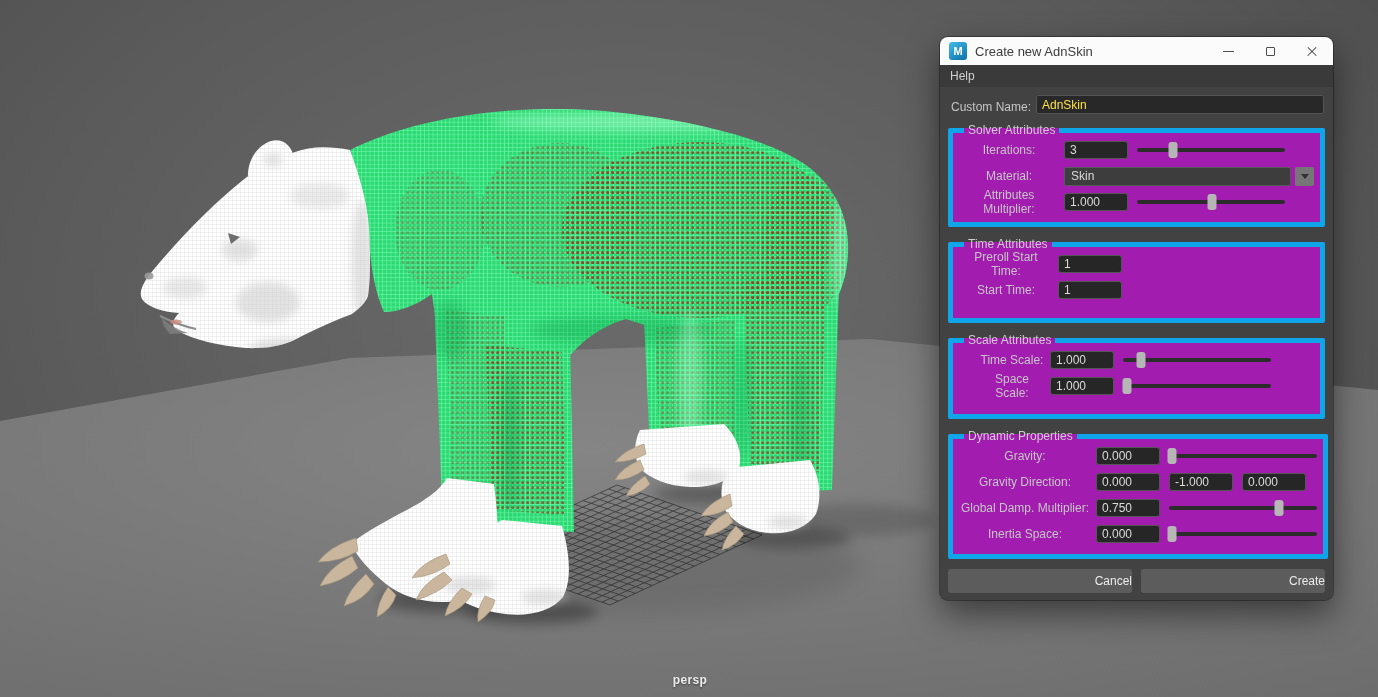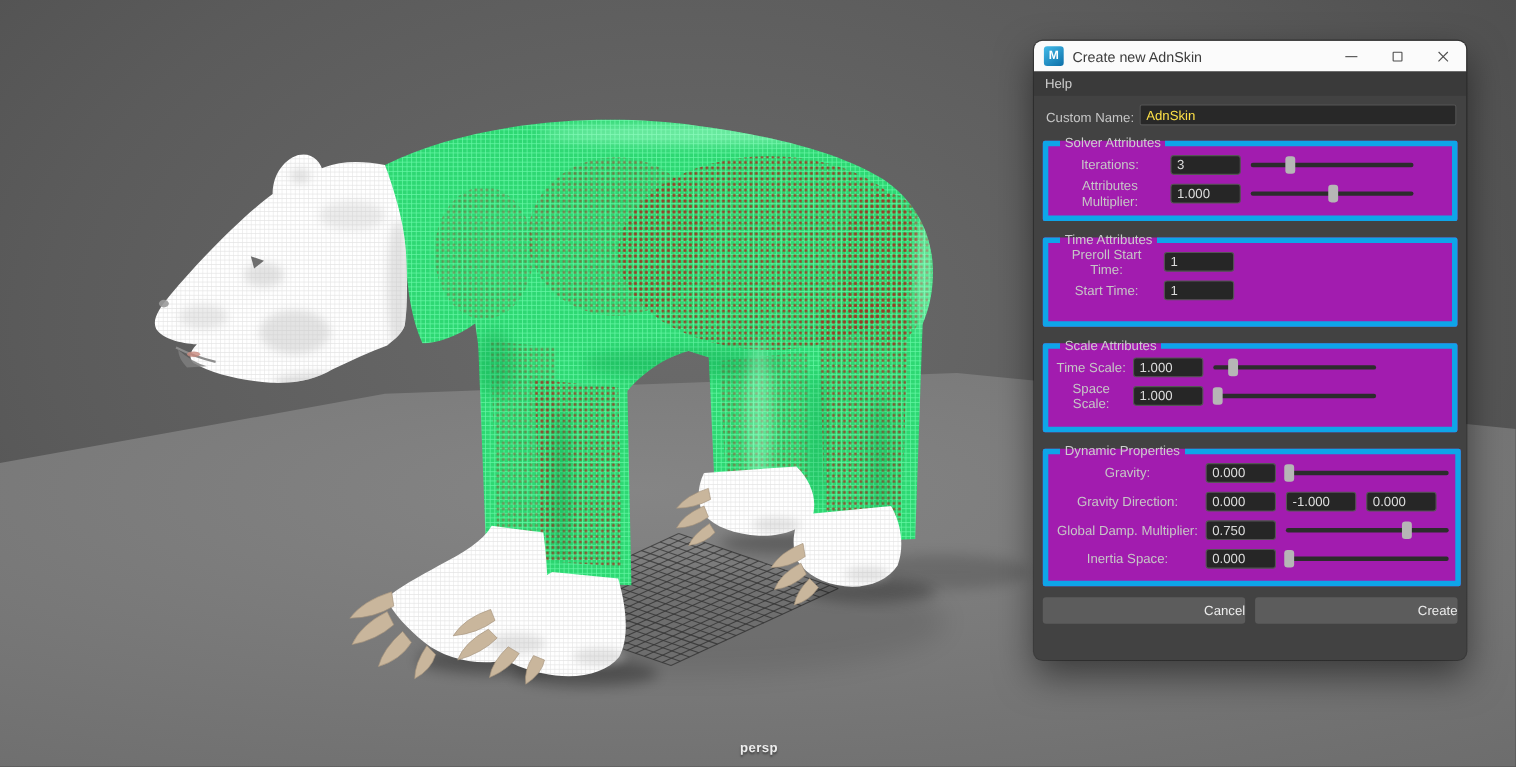--- a/index.html
+++ b/index.html
@@ -41,21 +41,21 @@
   .custom-row { display:flex; align-items:flex-end; padding:4px 9px 7px; }
   .custom-row label { width:82px; text-align:right; font-size:12px; color:#c6c6c6; margin-right:5px; }
   .custom-row input { flex:1; height:19px; background:#282828; border:1px solid #545454;
     border-radius:2px; color:#fde047; font-size:12px; padding:0 5px; outline:none; font-family:inherit; }
 
   fieldset.section { margin:2px 8px 10px; border:5px solid #0ea5e9; background:#a21caf;
     border-radius:2px; padding:0 6px 7px; }
   fieldset.section legend { font-size:12px; color:#cdcdcd; padding:0 4px; margin-left:5px; }
   .row { display:flex; align-items:center; height:26px; }
   .lbl { font-size:12px; color:#c6c6c6; text-align:center; margin-right:5px; flex:none; }
-  .s1 .lbl { width:100px; } .s2 .lbl { width:94px; } .s3 .lbl { width:66px; } .s4 .lbl { width:132px; }
+  .s1 .lbl { width:100px; } .s2 .lbl { width:94px; } .s3 .lbl { width:66px;margin-left:20px; } .s4 .lbl { width:132px; }
   .fld { width:64px; height:18px; background:#262626; border:1px solid #555; border-radius:3px;
     color:#dcdcdc; font-size:12px; padding:0 5px; outline:none; font-family:inherit; flex:none; }
   .dir-fld { margin-right:9px; }
   .slider { position:relative; width:148px; height:4px; background:#2c2c2c; border-radius:2px;
     margin-left:9px; flex:none; }
   .handle { position:absolute; top:-6px; width:9px; height:16px; background:#b6b6b6;
     border-radius:3px; transform:translateX(-50%); }
   .combo { flex:1; height:19px; background:#3d3d3d; border:1px solid #5a5a5a; border-radius:2px;
     color:#d8d8d8; font-size:12px; display:flex; align-items:center; padding:0 6px; margin-right:4px; }
   .combo-btn { width:19px; height:19px; background:#767676; border-radius:2px; flex:none;
@@ -276,20 +276,29 @@
       <fieldset class="section s1">
         <legend>Solver Attributes</legend>
         <div class="row">
           <span class="lbl">Iterations:</span>
           <input class="fld" value="3" style="">
           <span class="slider">
             <span class="handle" style="left: 24%;"></span>
           </span>
         </div>
         <div class="row">
+          <span class="lbl">Material:</span>
+          <span class="combo">
+            <span>Skin</span>
+          </span>
+          <span class="combo-btn">
+            <i class="tri"></i>
+          </span>
+        </div>
+        <div class="row">
           <span class="lbl">Attributes Multiplier:</span>
           <input class="fld" value="1.000" style="">
           <span class="slider">
             <span class="handle" style="left: 51%;"></span>
           </span>
         </div>
       </fieldset>
 
       <fieldset class="section s2">
         <legend>Time Attributes</legend>

